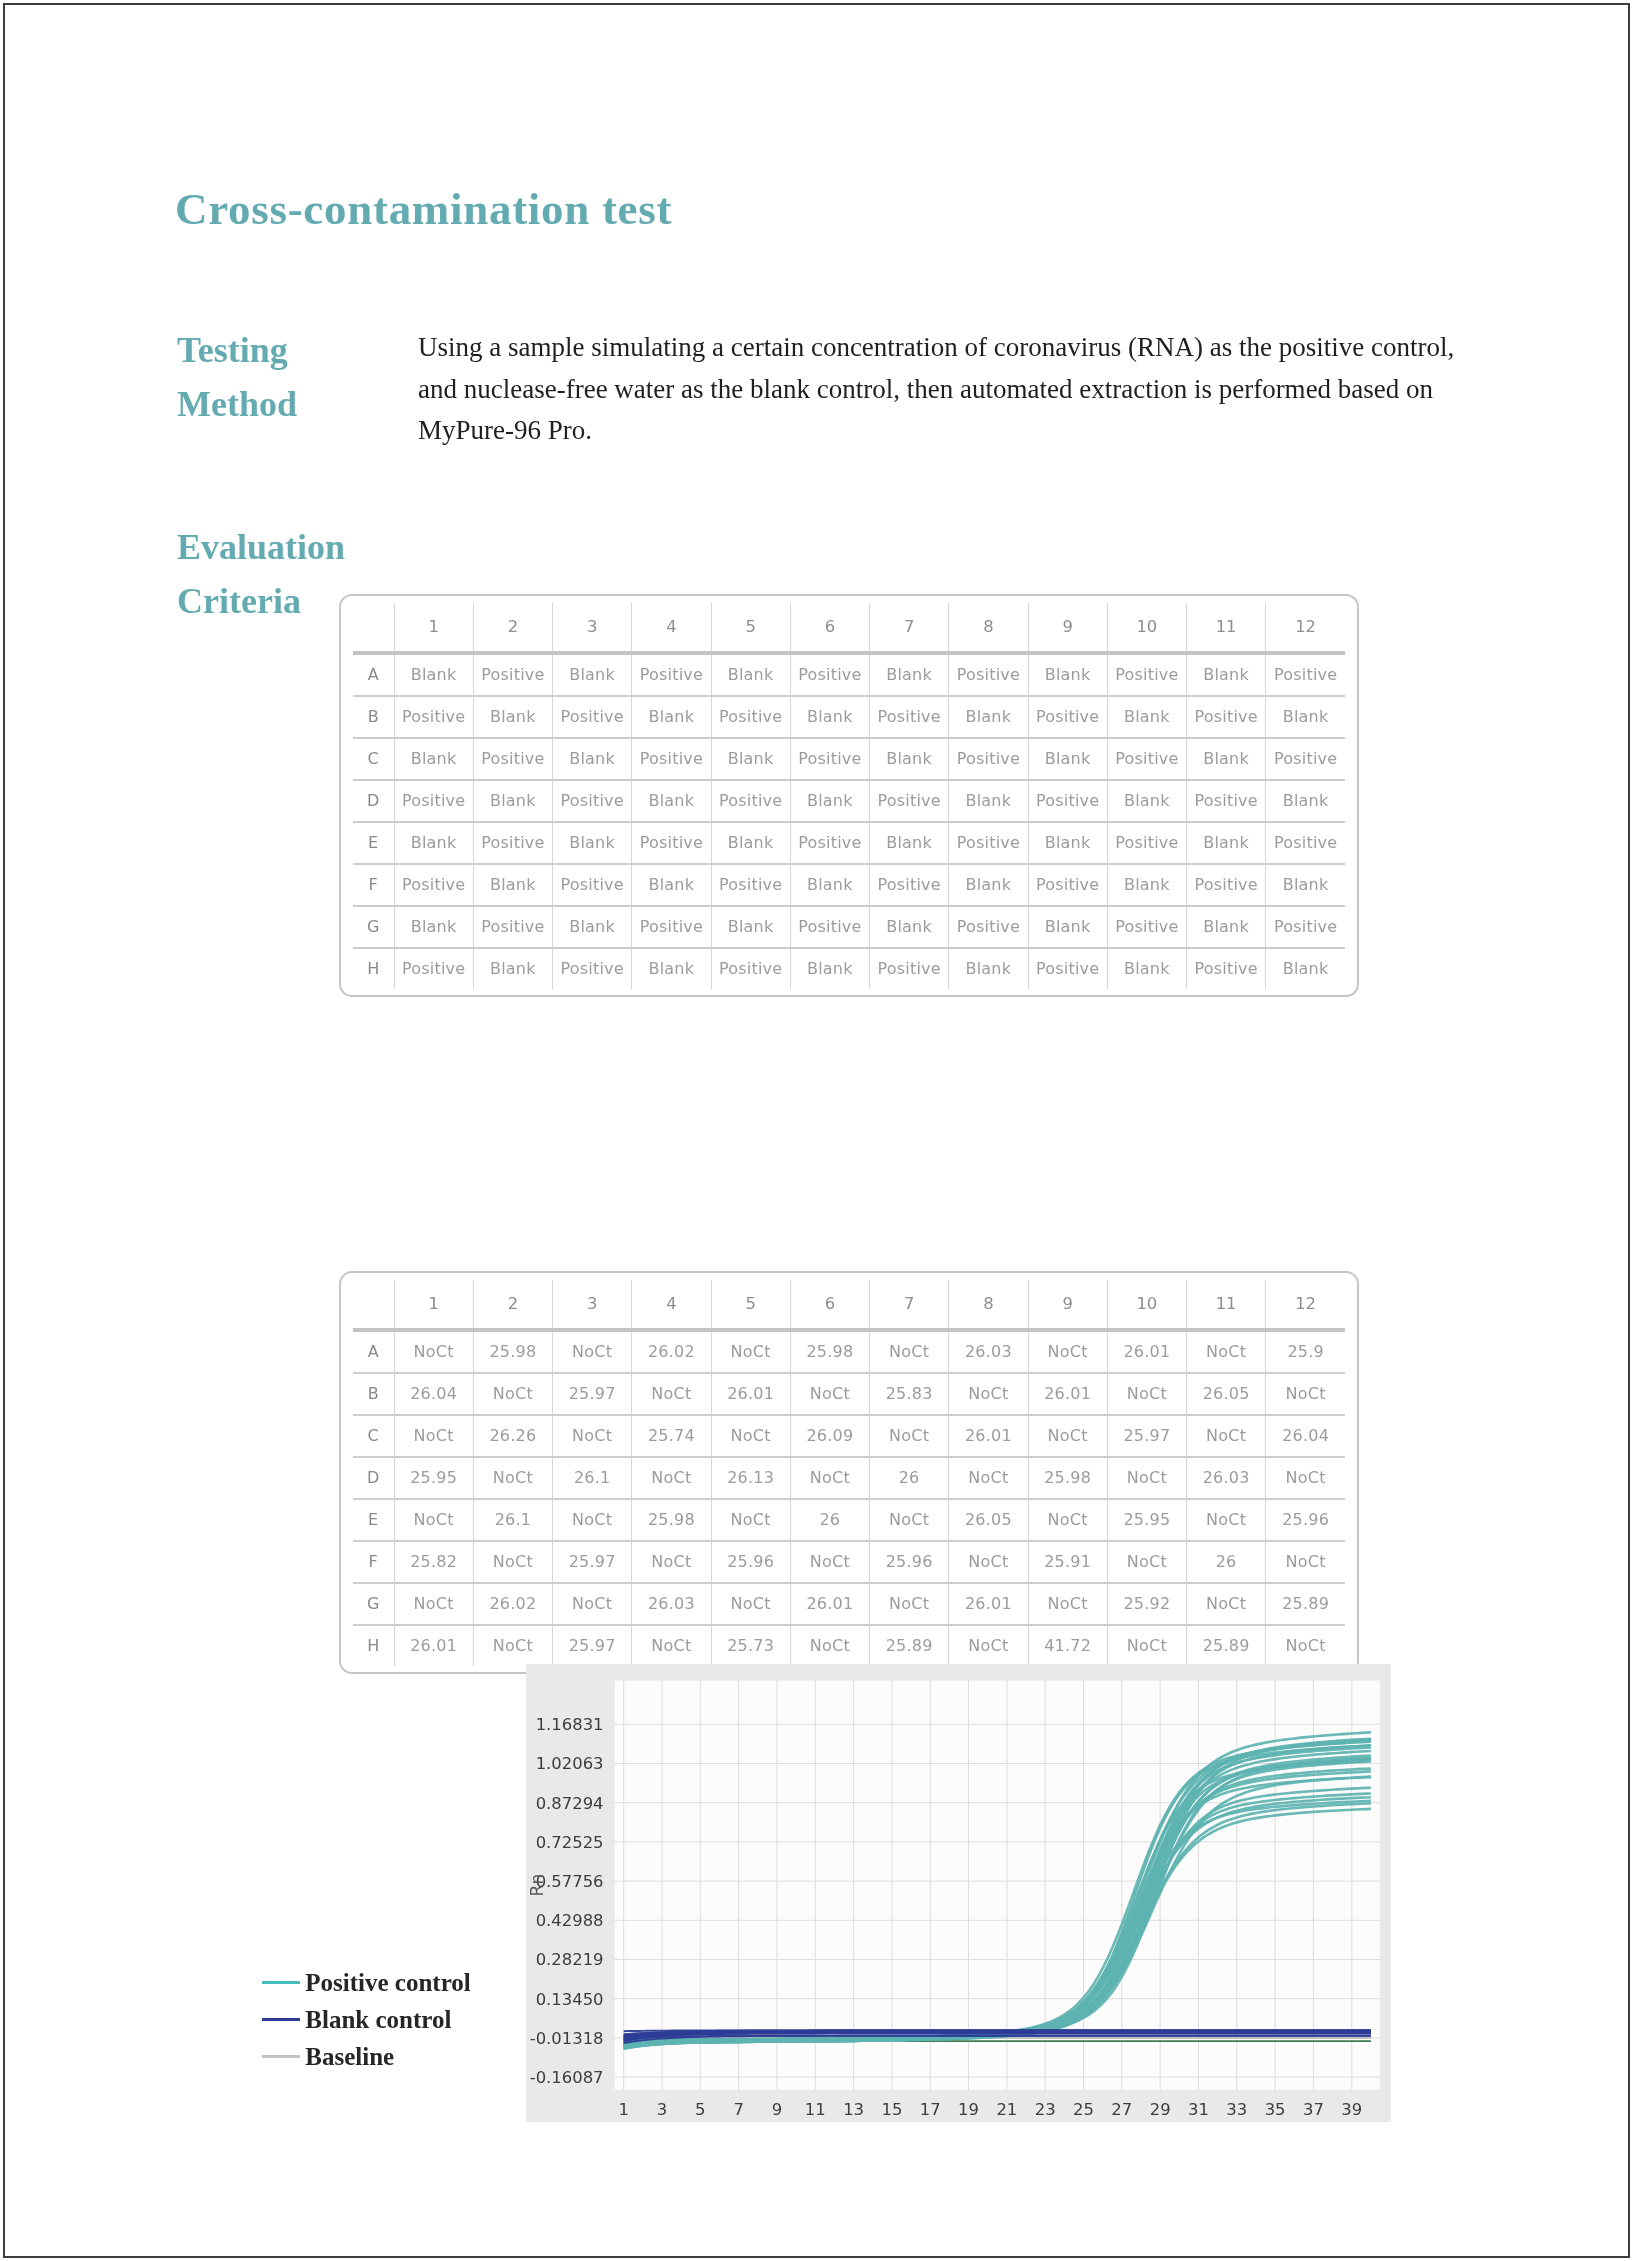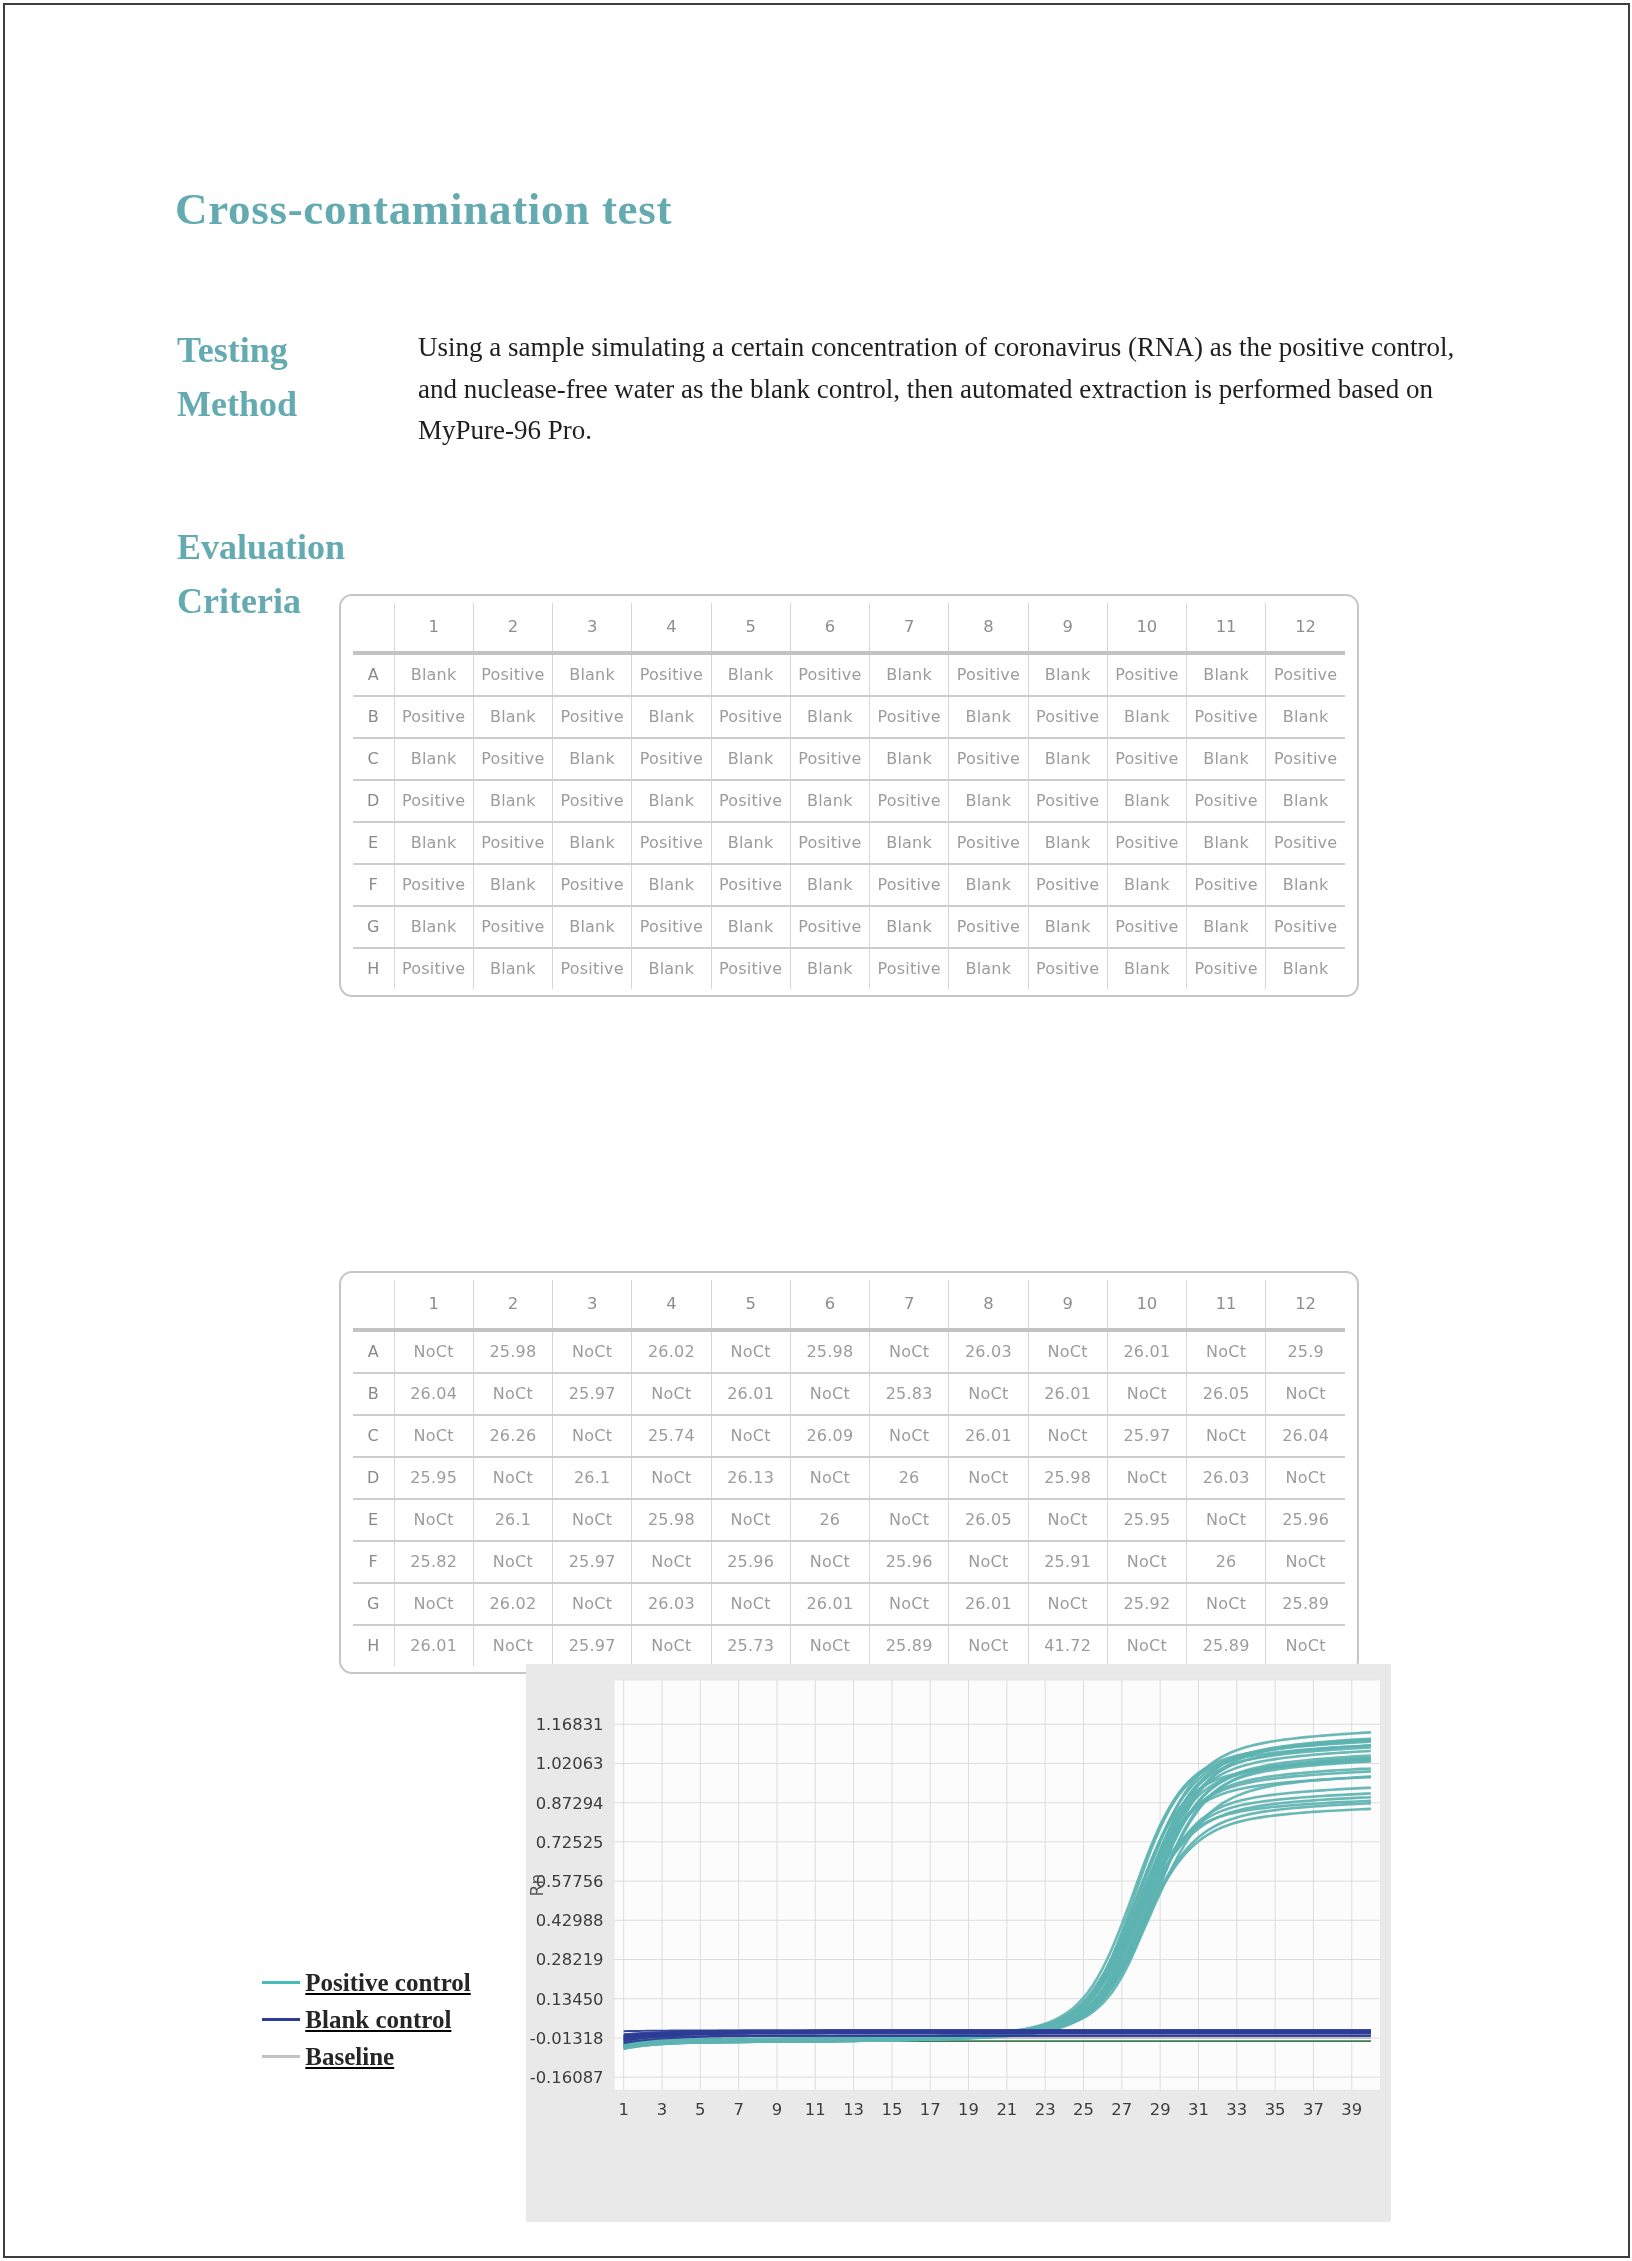--- a/index.html
+++ b/index.html
@@ -19,23 +19,23 @@
   .plate table{width:100%;border-collapse:collapse;table-layout:fixed;}
   .plate col.lab{width:41px;}
   .plate th{height:46px;font-size:16.4px;font-weight:normal;color:#8e8e8e;text-align:center;}
   .plate thead tr{border-bottom:4px solid #c3c3c3;}
   .plate tbody tr{border-top:2.6px solid #cdcdcd;}
   .plate tbody tr:first-child{border-top:none;}
   .plate td{height:38px;font-size:16px;color:#9c9c9c;text-align:center;letter-spacing:0.2px;}
   .plate td.rowlab{color:#8a8a8a;font-size:16px;}
   .plate th+th,.plate td+td{border-left:1.3px solid #d6d6d6;}
   
-  .chart-panel{position:absolute;left:526px;top:1664px;width:865px;height:558px;background:#e9e9e9;}
+  .chart-panel{position:absolute;left:526px;top:1664px;width:865px;height:458px;background:#e9e9e9;}
   .legend{position:absolute;left:262px;top:1964px;}
-  .legend-row{display:flex;align-items:center;height:37px;text-decoration:underline;}
+  .legend-row{display:flex;align-items:center;height:37px;}
   .legend-swatch{width:38px;height:3.3px;flex:0 0 38px;margin-right:5.3px;}
   .legend-label{font-size:25px;font-weight:bold;color:#262626;line-height:1;}
 </style>
 </head>
 <body>
 
 <div class="page">
   <div class="frame"></div>
 
   <h1 class="title">Cross-contamination test</h1>

